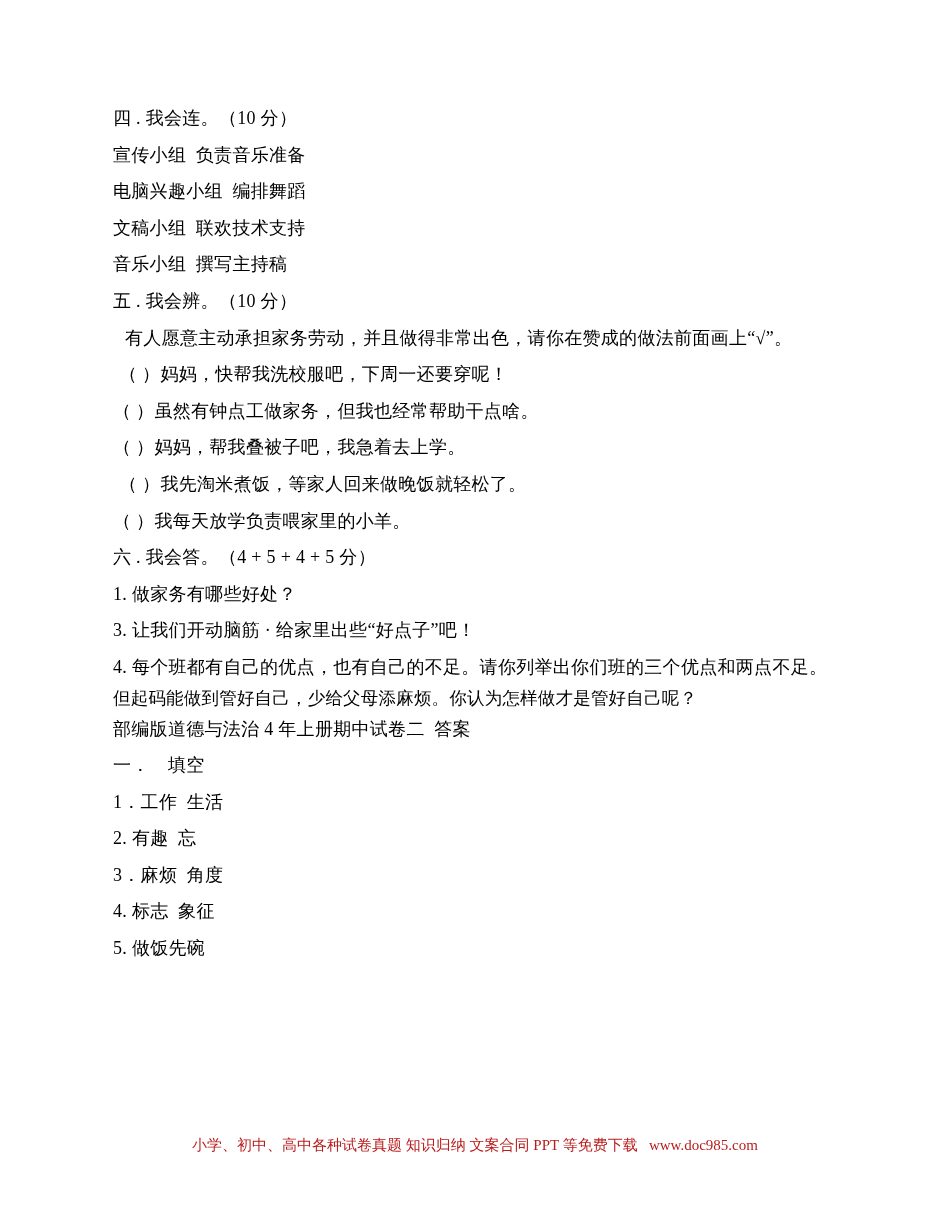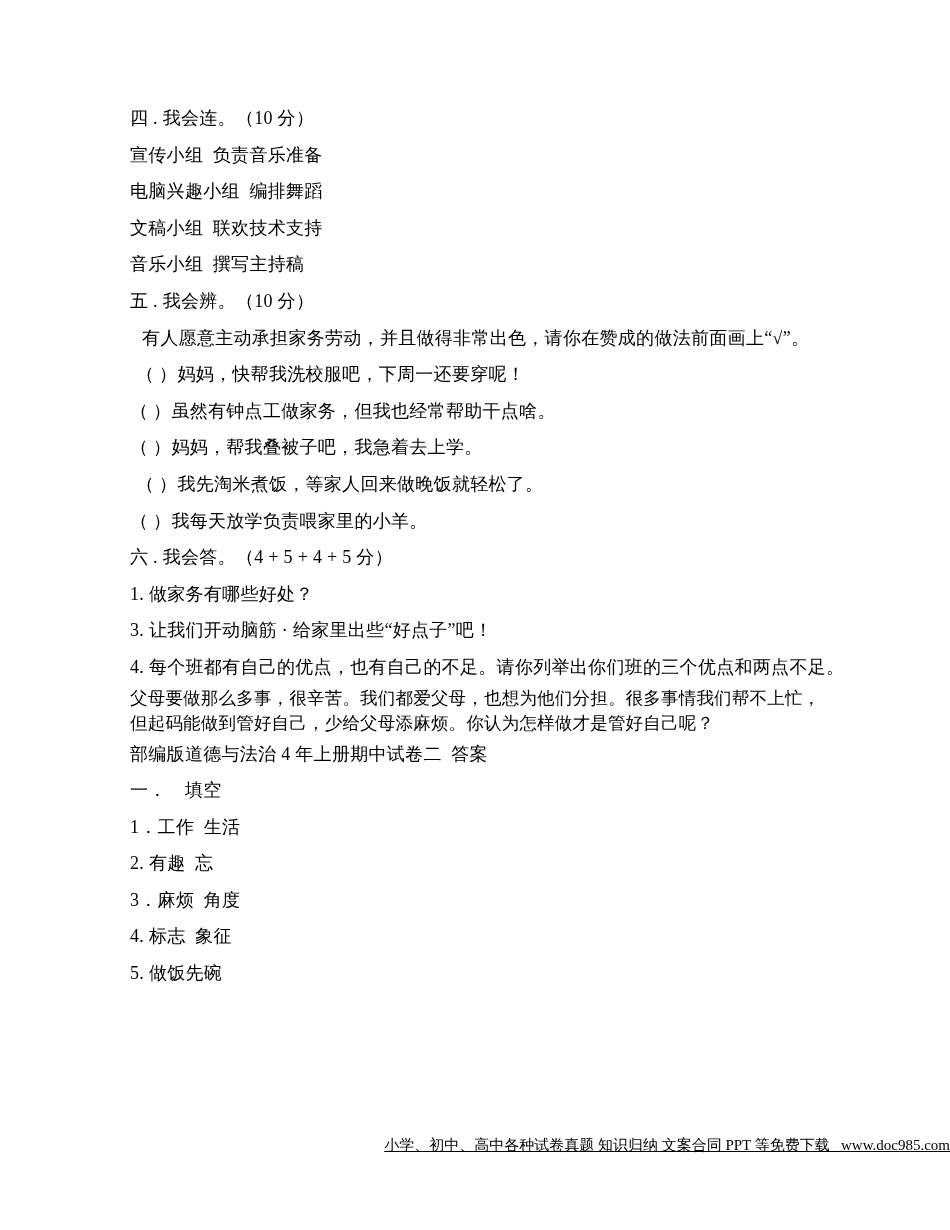--- a/index.html
+++ b/index.html
@@ -10,45 +10,44 @@
     font-family: "Liberation Serif", "DejaVu Serif", serif;
   }
   .page {
     position: relative;
     width: 950px; height: 1230px;
     background: #ffffff;
     overflow: hidden;
   }
   .content {
     position: absolute;
-    left: 130px; top: 100px;
+    left: 113px; top: 100px;
     width: 730px;
   }
   .line {
     font-size: 18px;
     line-height: 36.6px;
     white-space: pre;
     letter-spacing: 0.3px;
   }
   .line.indent-1 { padding-left: 12px; }
   .line.indent-xs { padding-left: 6px; }
   .line.tight {
     font-size: 17.5px;
     line-height: 25px;
     letter-spacing: 0.2px;
   }
   .footer {
     position: absolute;
     left: 0; right: 0;
     top: 1136px;
-    text-align: right;
+    text-align: center;
     font-size: 15px;
-    color: #000000;
+    color: #b91c1c;
     white-space: pre;
-    text-decoration: underline;
   }
 </style>
 </head>
 <body>
 
 <div class="page">
   <div class="content">
     <div class="line">四 . 我会连。（10 分）</div>
     <div class="line">宣传小组  负责音乐准备</div>
     <div class="line">电脑兴趣小组  编排舞蹈</div>
@@ -58,21 +57,20 @@
     <div class="line indent-1">有人愿意主动承担家务劳动，并且做得非常出色，请你在赞成的做法前面画上“√”。</div>
     <div class="line indent-xs">（ ）妈妈，快帮我洗校服吧，下周一还要穿呢！</div>
     <div class="line">（ ）虽然有钟点工做家务，但我也经常帮助干点啥。</div>
     <div class="line">（ ）妈妈，帮我叠被子吧，我急着去上学。</div>
     <div class="line indent-xs">（ ）我先淘米煮饭，等家人回来做晚饭就轻松了。</div>
     <div class="line">（ ）我每天放学负责喂家里的小羊。</div>
     <div class="line">六 . 我会答。（4 + 5 + 4 + 5 分）</div>
     <div class="line">1. 做家务有哪些好处？</div>
     <div class="line">3. 让我们开动脑筋 · 给家里出些“好点子”吧！</div>
     <div class="line">4. 每个班都有自己的优点，也有自己的不足。请你列举出你们班的三个优点和两点不足。</div>
-    <div class="line tight">父母要做那么多事，很辛苦。我们都爱父母，也想为他们分担。很多事情我们帮不上忙，</div>
     <div class="line tight">但起码能做到管好自己，少给父母添麻烦。你认为怎样做才是管好自己呢？</div>
     <div class="line">部编版道德与法治 4 年上册期中试卷二  答案</div>
     <div class="line">一．　填空</div>
     <div class="line">1．工作  生活</div>
     <div class="line">2. 有趣  忘</div>
     <div class="line">3．麻烦  角度</div>
     <div class="line">4. 标志  象征</div>
     <div class="line">5. 做饭先碗</div>
   </div>
 

